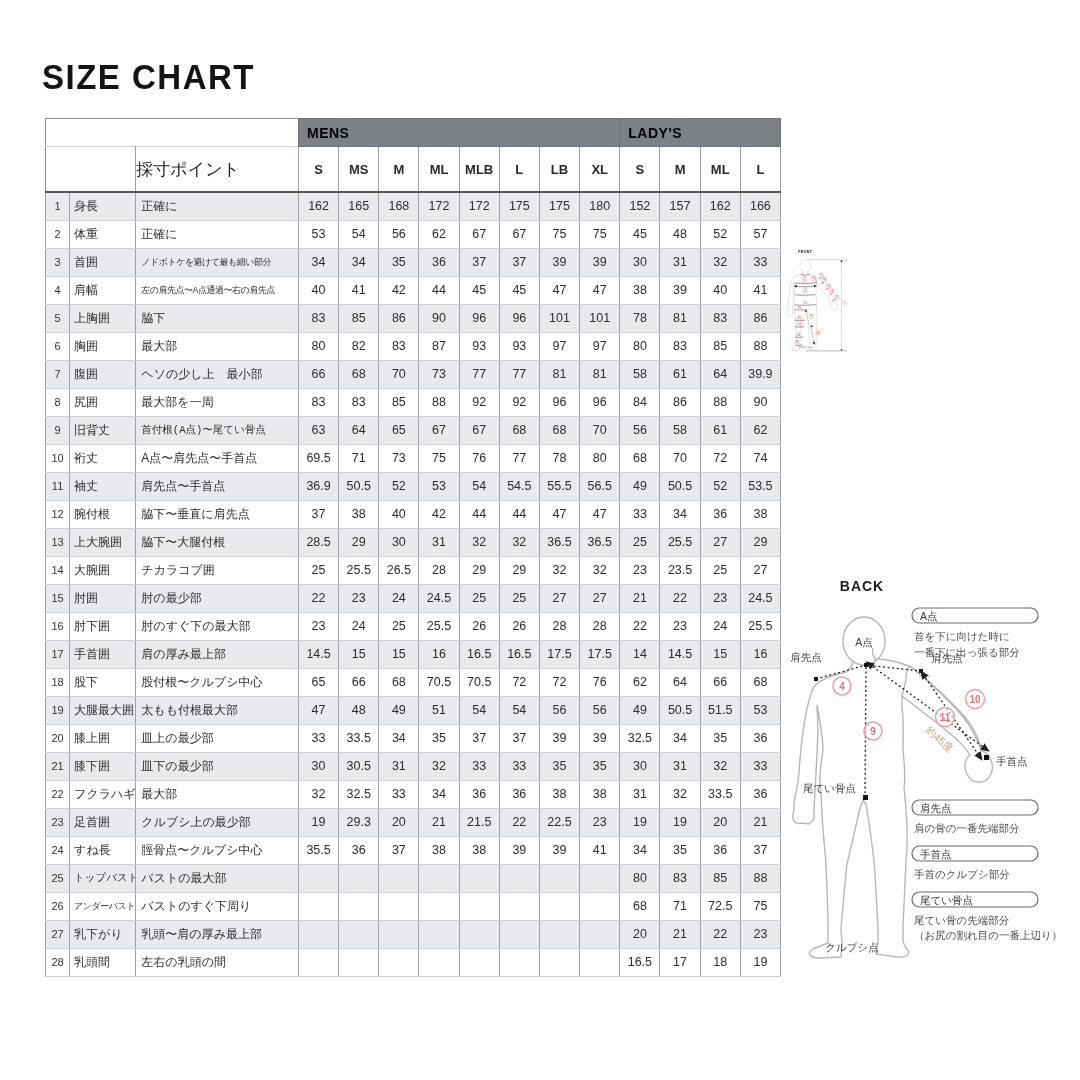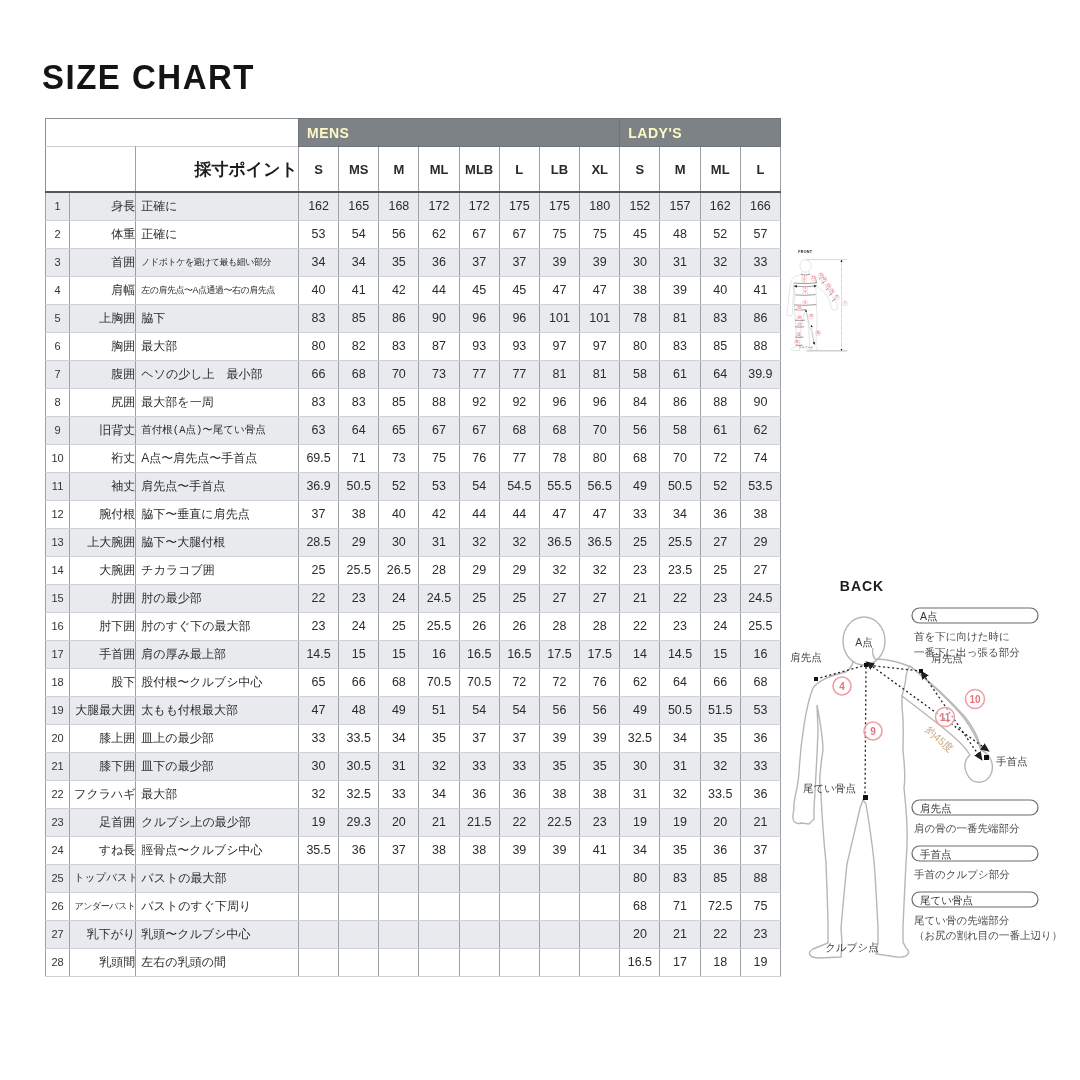--- a/index.html
+++ b/index.html
@@ -8,30 +8,30 @@
   .page-title{position:absolute;left:42px;top:58px;margin:0;font-size:33px;font-weight:900;
         letter-spacing:1.5px;color:#141414;transform:scaleY(1.04);transform-origin:left top;}
   
   .table-wrap{position:absolute;left:45px;top:118px;}
   table{border-collapse:collapse;table-layout:fixed;width:736px;}
   th,td{padding:0;overflow:hidden;white-space:nowrap;
         border-left:1px solid #9aa0a6;border-right:1px solid #9aa0a6;
         border-top:1px solid #ccd0d4;border-bottom:1px solid #ccd0d4;}
   tr.band-row th{height:27px;}
   th.band-spacer{border:none;background:#fff;}
-  th.band{background:#7d8287;color:#fef9c3;text-align:left;font-size:14px;font-weight:bold;
+  th.band{background:#7d8287;color:#000000;text-align:left;font-size:14px;font-weight:bold;
         padding-left:8px;border:1px solid #6f7478;letter-spacing:.5px;}
   tr.hdr th{height:44px;background:#fff;border-bottom:2px solid #555;}
   th.h-blank{border-left:1px solid #8a8f94;}
-  th.h-point{font-size:17px;font-weight:bold;text-align:right;color:#1c1c1c;}
+  th.h-point{font-size:17px;font-weight:normal;text-align:left;color:#1c1c1c;}
   th.h-size{font-size:13px;font-weight:bold;text-align:center;color:#2a2a2a;}
   tbody tr{height:28px;}
   tbody tr:nth-child(odd){background:#e8eaed;}
   td.no{font-size:11px;text-align:center;color:#333;}
-  td.lab{font-size:12px;padding-left:4px;color:#2c2c2c;text-align:right;}
+  td.lab{font-size:12px;padding-left:4px;color:#2c2c2c;}
   td.desc{font-size:12px;padding-left:5px;color:#2c2c2c;}
   td.val{font-size:12.5px;text-align:center;color:#2c2c2c;}
   .sm{font-size:10.5px !important;font-family:Liberation Mono, monospace;}
   .xs{font-size:9px !important;letter-spacing:-.5px;}
   table{border:1px solid #8a8f94;}
   
   .note-stamp{position:absolute;left:45px;top:982px;width:40px;height:36px;border:2px solid #fca5a5;
         border-radius:4px;color:#d63c44;font-size:12px;font-weight:bold;line-height:1.25;
         display:flex;flex-direction:column;align-items:center;justify-content:center;}
   .note-formula{position:absolute;left:99px;top:980px;font-size:17px;font-weight:bold;color:#1a1a1a;margin-top:24px;}
@@ -542,21 +542,21 @@
             <td class="val"></td>
             <td class="val"></td>
             <td class="val">68</td>
             <td class="val">71</td>
             <td class="val">72.5</td>
             <td class="val">75</td>
           </tr>
           <tr>
             <td class="no">27</td>
             <td class="lab">乳下がり</td>
-            <td class="desc">乳頭〜クルブシ中心</td>
+            <td class="desc">乳頭〜肩の厚み最上部</td>
             <td class="val"></td>
             <td class="val"></td>
             <td class="val"></td>
             <td class="val"></td>
             <td class="val"></td>
             <td class="val"></td>
             <td class="val"></td>
             <td class="val"></td>
             <td class="val">20</td>
             <td class="val">21</td>

